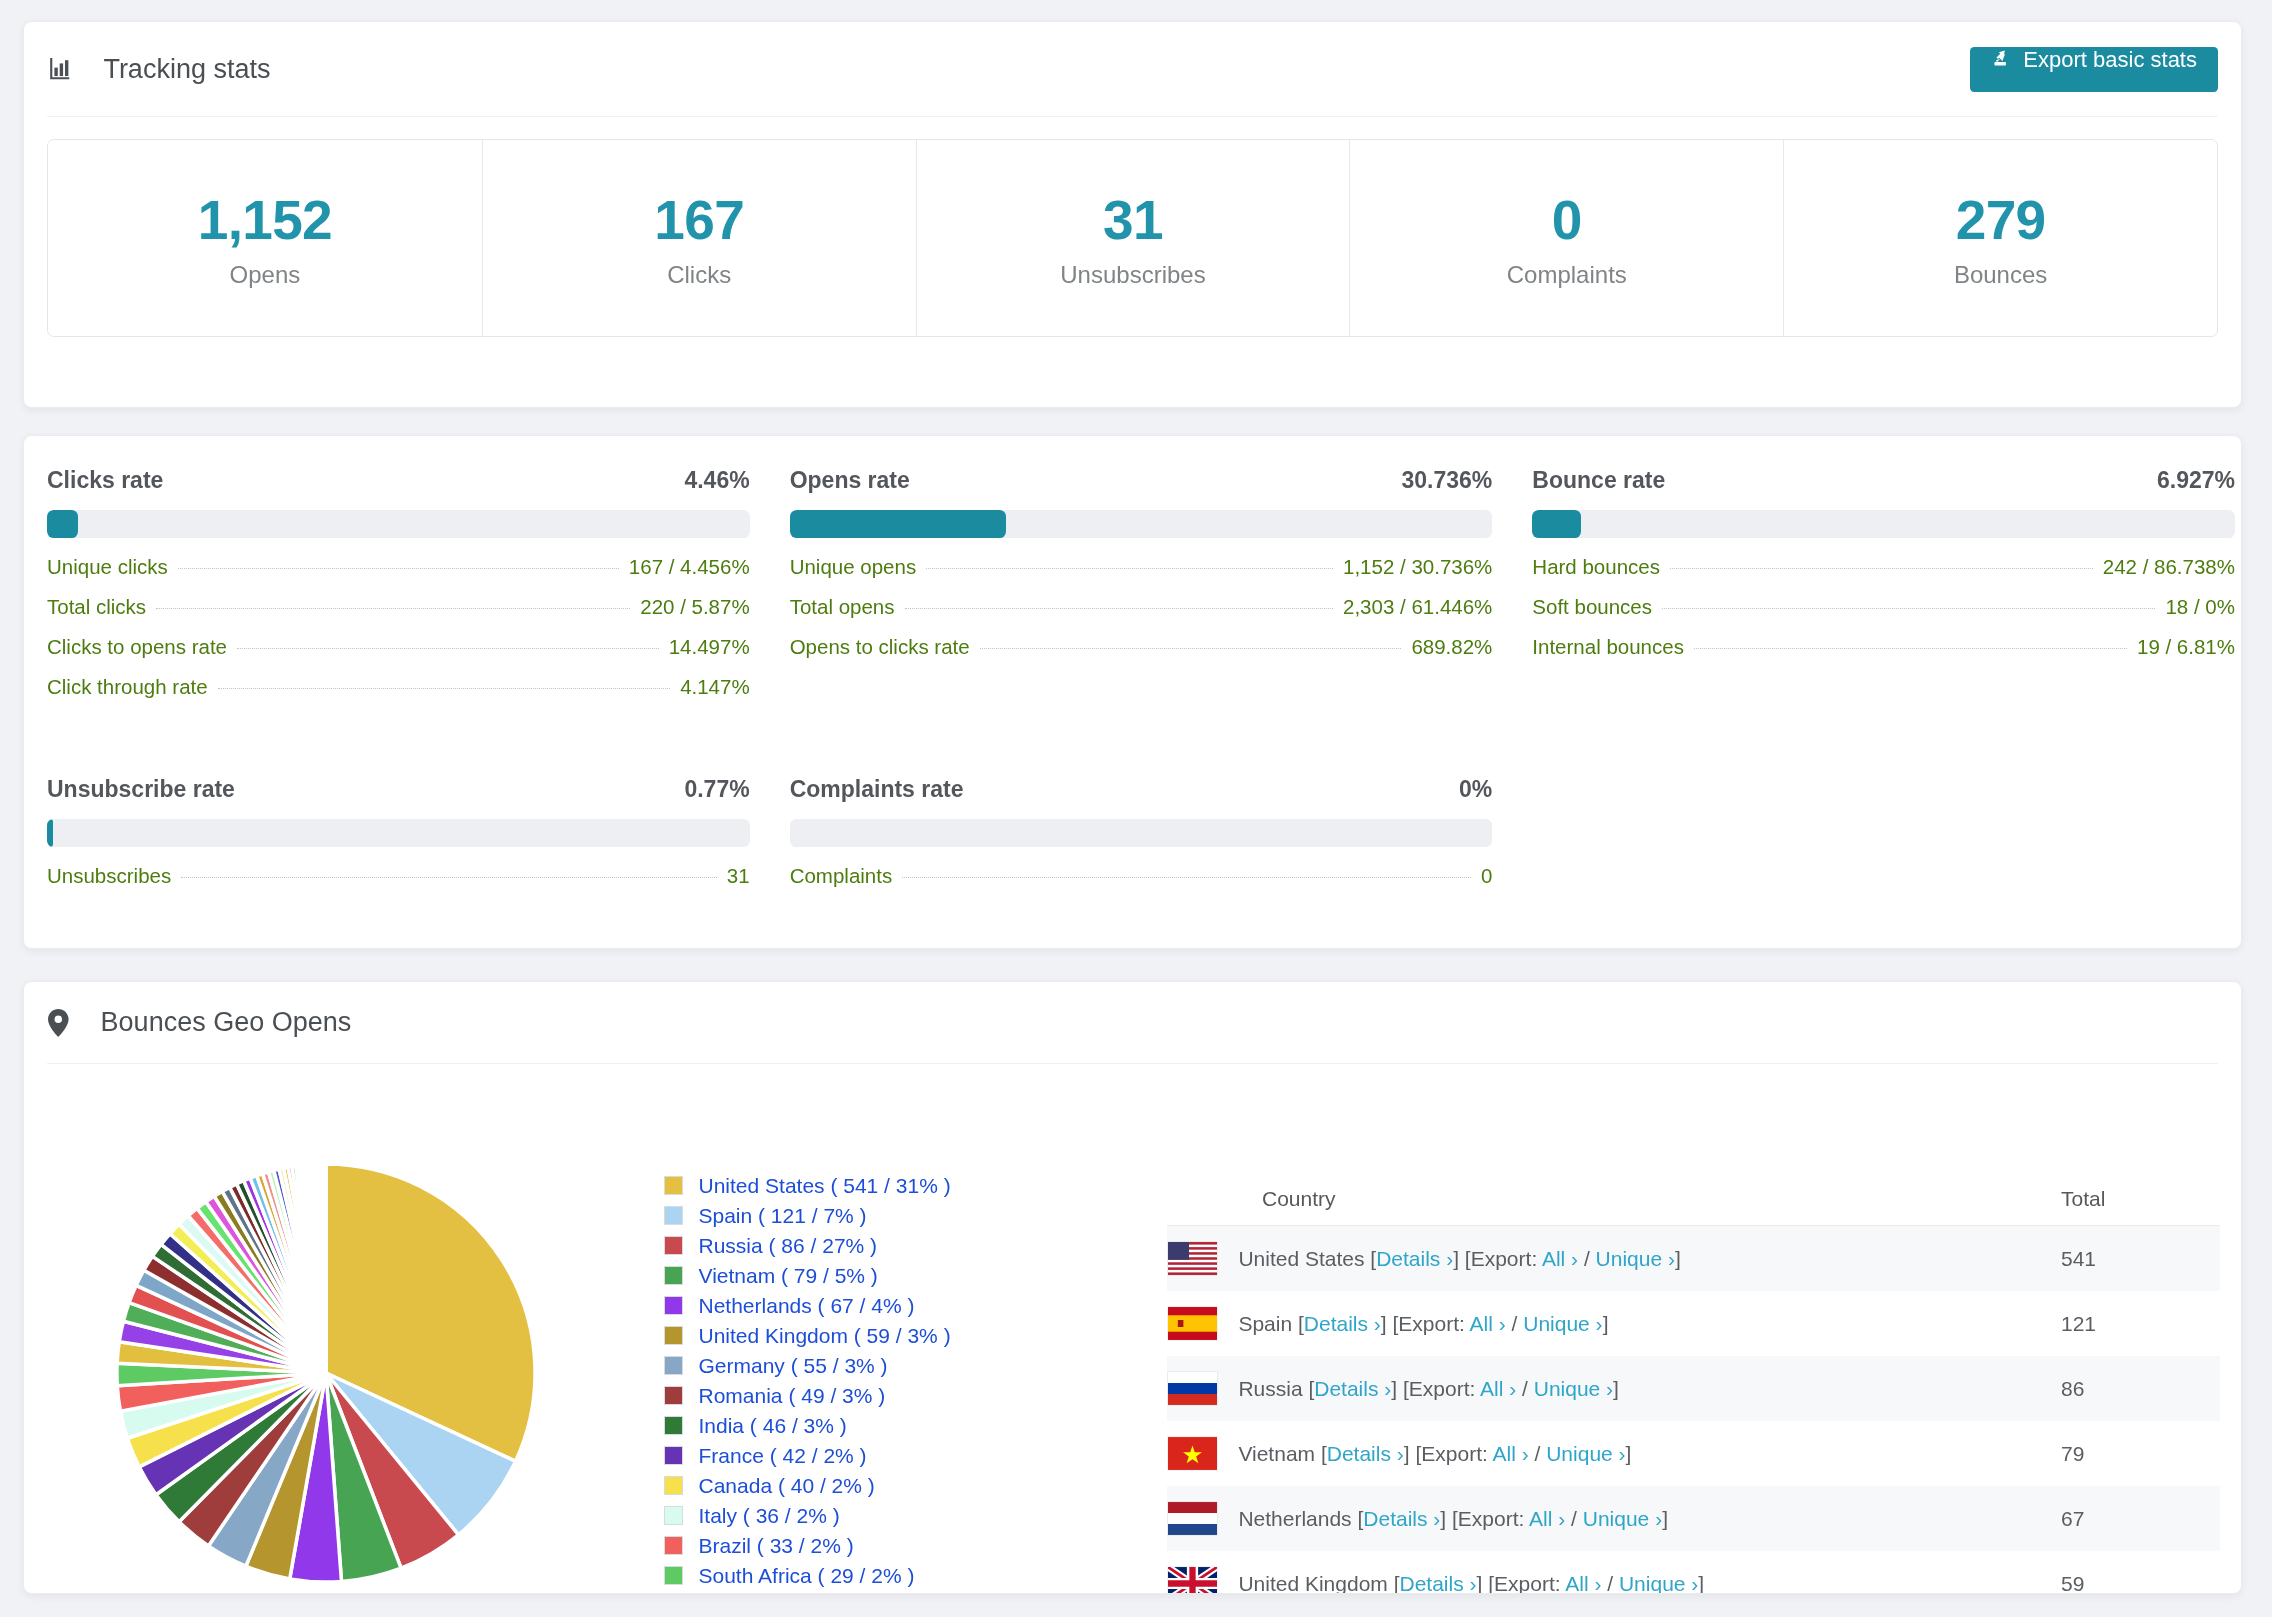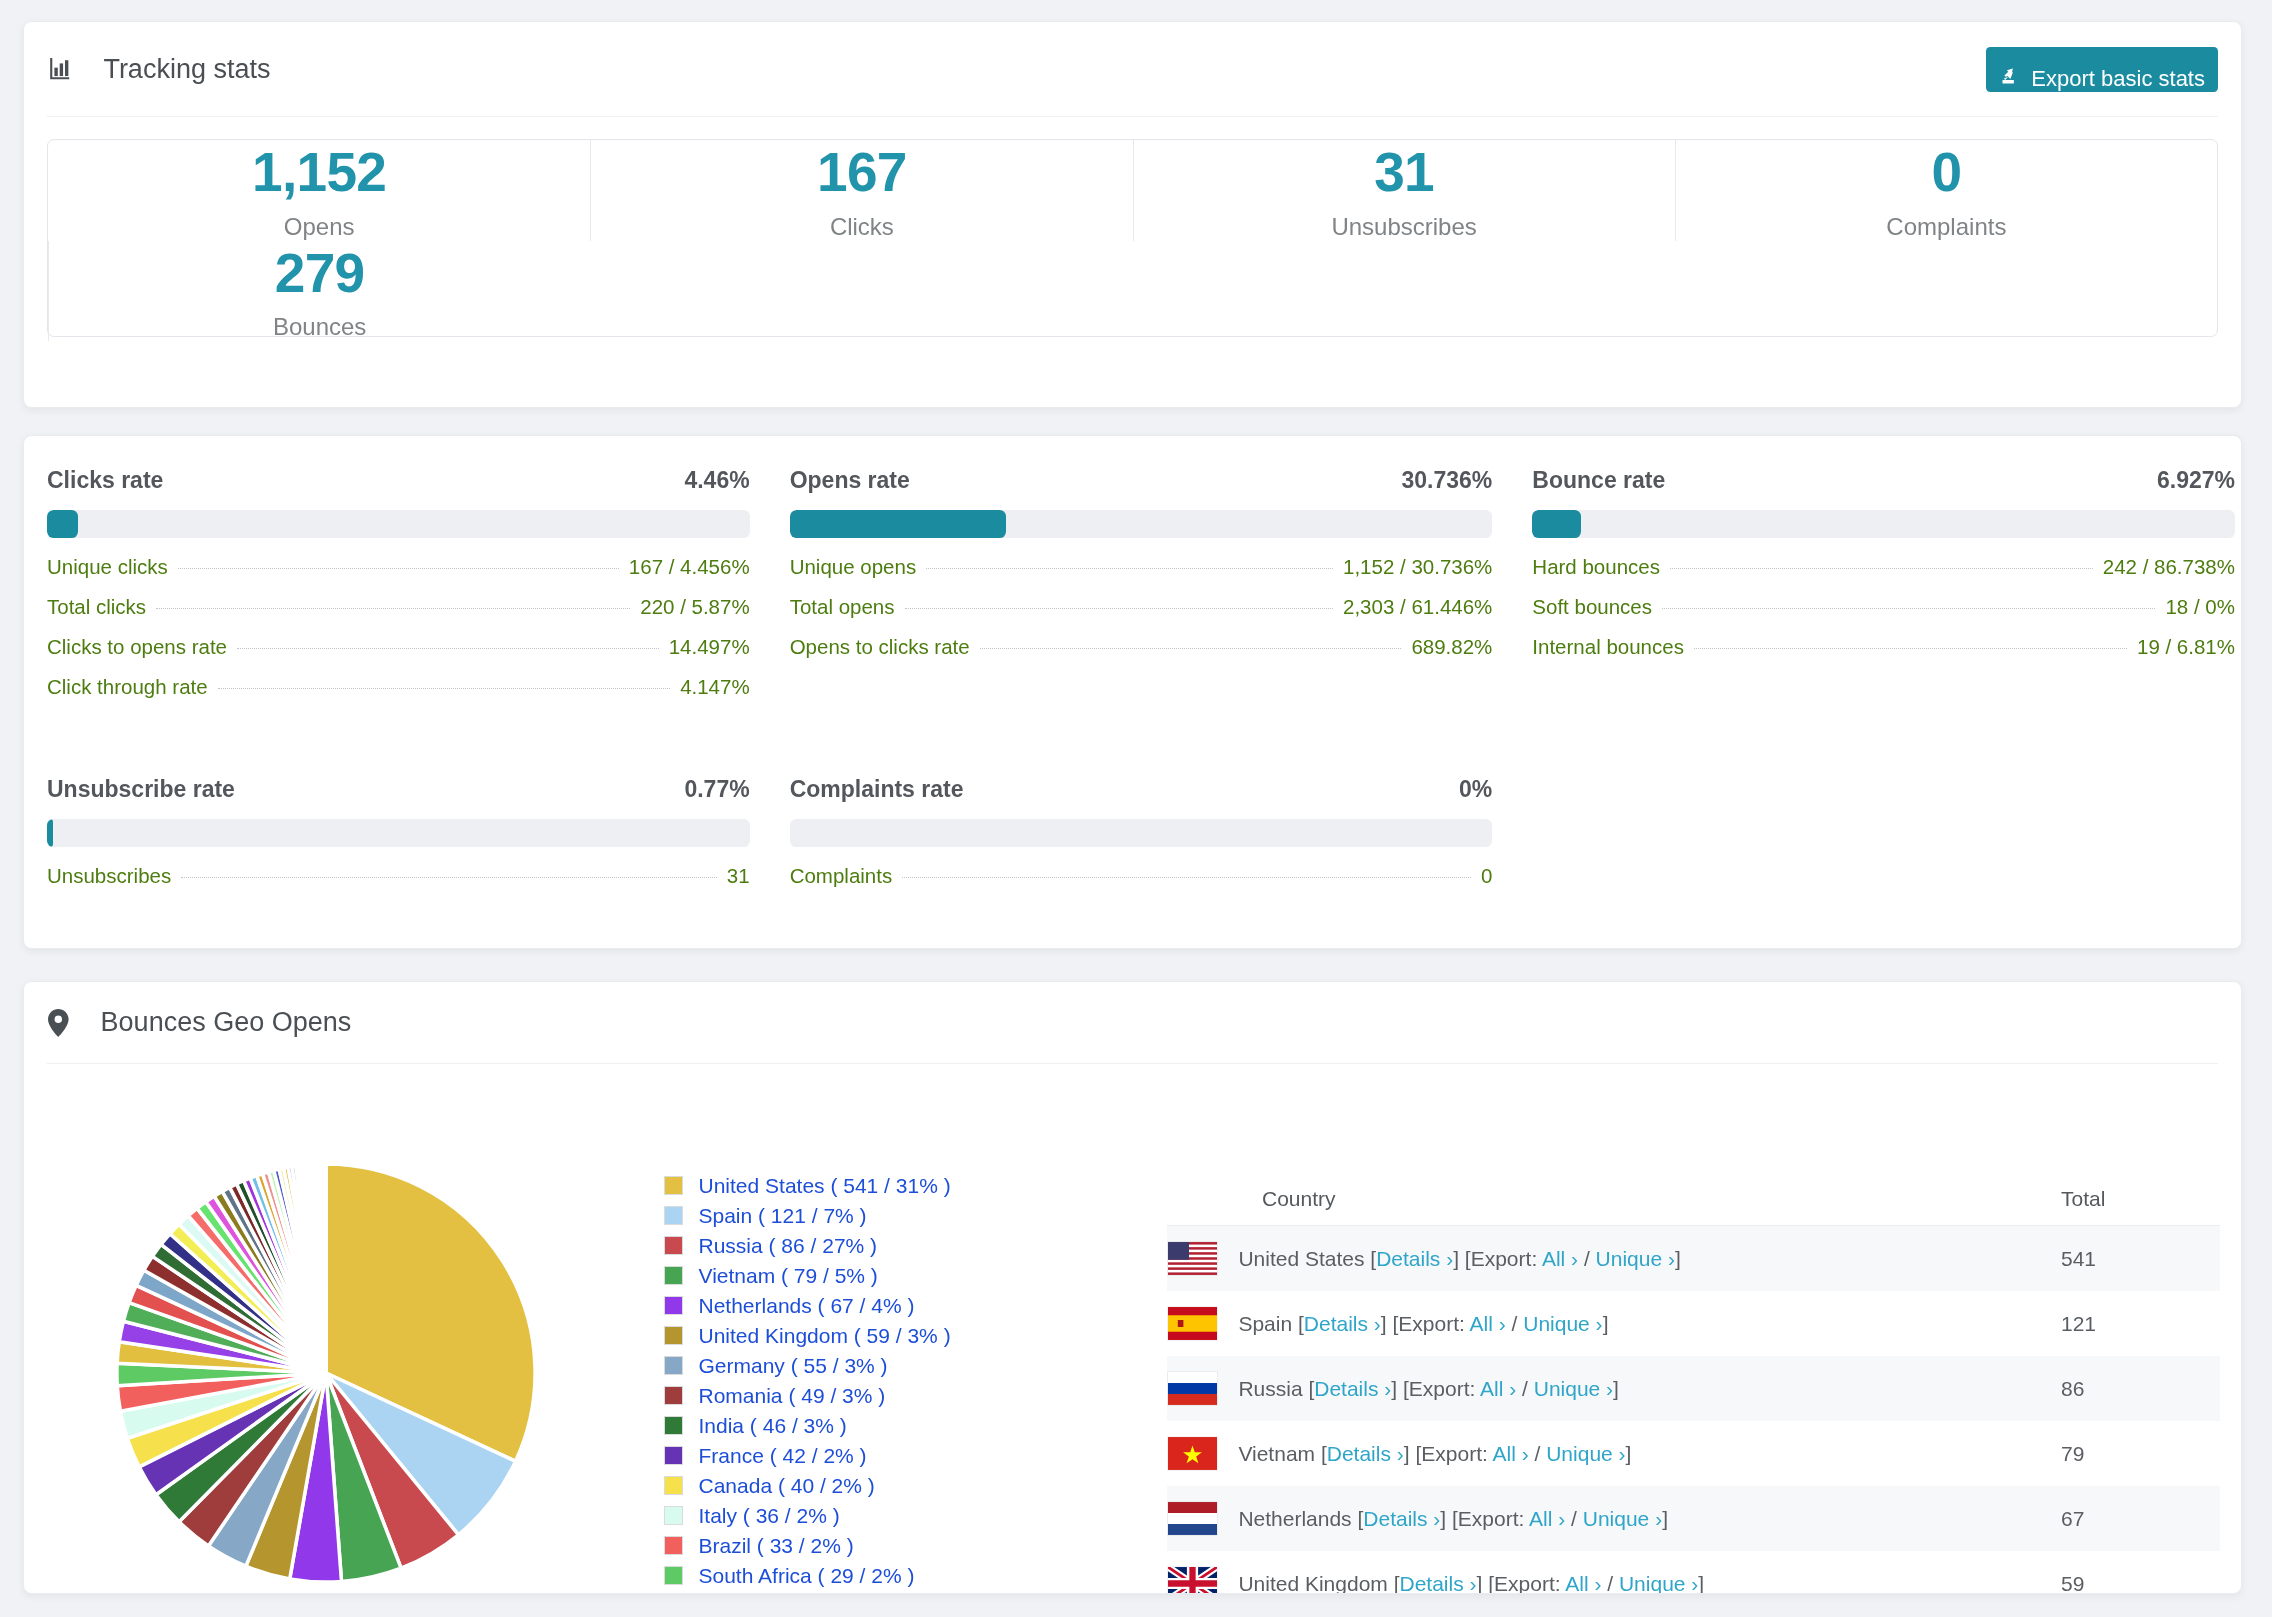--- a/index.html
+++ b/index.html
@@ -19,31 +19,31 @@
   #card-geo{top:981px;height:613px;overflow:hidden}
 
   .card-header{
     display:flex;align-items:center;height:94px;padding:0 23px;box-sizing:border-box;
   }
   .card-title{font-size:27px;color:#4a4f54;display:flex;align-items:center;gap:31px}
   .card-title svg{display:block}
 
   
   .btn-export{
-    margin-left:auto;display:flex;align-items:flex-end;gap:11.3px;
+    margin-left:auto;display:flex;align-items:flex-start;gap:11.3px;
     background:#1b8ba0;border:none;border-radius:4.2px;color:#fff;
     font-size:22px;font-family:"Liberation Sans",sans-serif;
-    height:45px;padding:0 13px;cursor:pointer;
+    height:45px;padding:0 21px;cursor:pointer;
   }
 
   
   .summary-strip{
     margin:22.6px 23px 0 23px;height:198px;box-sizing:border-box;
     border:0.7px solid #e3e6ea;border-radius:7px;
-    display:grid;grid-template-columns:repeat(4,1fr);
+    display:grid;grid-template-columns:repeat(5,1fr);
   }
   .summary-cell{
     display:flex;flex-direction:column;align-items:center;justify-content:center;
     border-left:0.7px solid #e7eaed;
   }
   .summary-cell:first-child{border-left:none}
   .summary-num{font-size:55px;font-weight:700;color:#2193ab;letter-spacing:-0.7px}
   .summary-lbl{font-size:24px;color:#808487;margin-top:8.5px}
 
   

